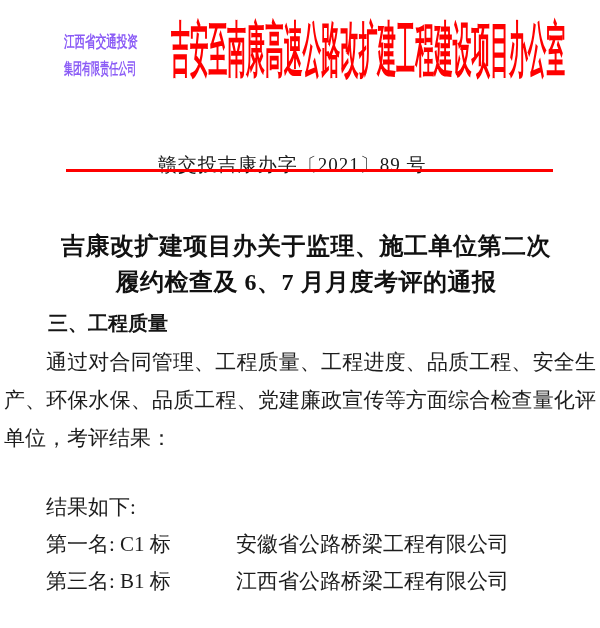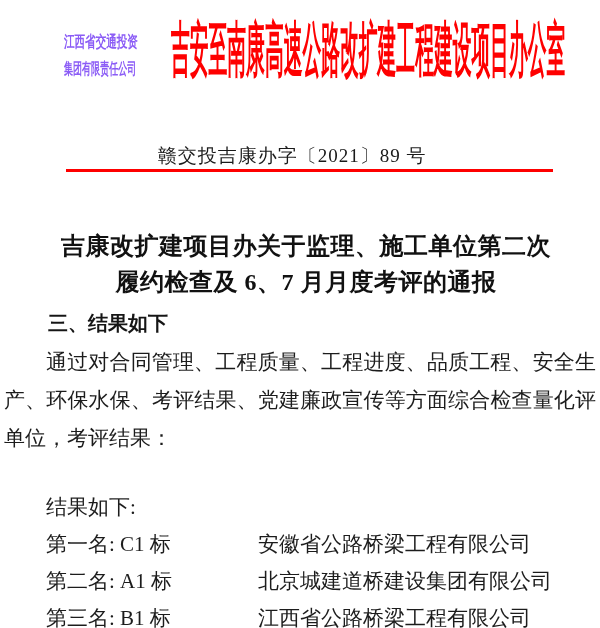--- a/index.html
+++ b/index.html
@@ -25,21 +25,21 @@
   .org-small .shrink2{transform:scaleX(0.565);}
   .org-large{
     position:absolute;left:171px;top:17px;
     color:#fe0000;font-weight:bold;
     font-size:60px;line-height:66px;
     white-space:nowrap;
     transform:scaleX(0.313);transform-origin:0 0;
   }
   
   .doc-number{
-    position:absolute;left:0;top:144px;width:584px;
+    position:absolute;left:0;top:153px;width:584px;
     text-align:center;
     font-size:19px;line-height:24px;
     color:#1a1a1a;letter-spacing:1px;
   }
   
   .red-rule{
     position:absolute;left:66px;top:169px;width:487px;height:3px;
     background:#fe0000;
   }
   
@@ -62,21 +62,21 @@
   }
   .body-line{white-space:nowrap;}
   .body-line.justify{white-space:normal;text-align:justify;text-align-last:justify;}
   .body-line.indent{padding-left:42px;}
   
   .result-list{
     position:absolute;left:46px;top:489px;width:550px;
     font-size:21px;line-height:37px;color:#1c1c1c;
   }
   .group-label{white-space:nowrap;}
-  .rank-row{display:flex;white-space:nowrap;gap:22px;}
+  .rank-row{display:flex;white-space:nowrap;}
   .rank-label{flex:0 0 190px;}
   .company-name{flex:1 1 auto;}
 </style>
 </head>
 <body>
 
 <div class="page">
 
   <div class="letterhead">
     <div class="org-small">
@@ -88,40 +88,36 @@
 
   <div class="doc-number">赣交投吉康办字〔2021〕89 号</div>
 
   <div class="red-rule"></div>
 
   <div class="doc-title">
     <div>吉康改扩建项目办关于监理、施工单位第二次</div>
     <div>履约检查及 6、7 月月度考评的通报</div>
   </div>
 
-  <div class="section-heading">三、结果如下</div>
+  <div class="section-heading">三、工程质量</div>
 
   <div class="body-block">
     <div class="body-line justify indent">通过对合同管理、工程质量、工程进度、品质工程、安全生</div>
-    <div class="body-line justify">产、环保水保、考评结果、党建廉政宣传等方面综合检查量化评</div>
+    <div class="body-line justify">产、环保水保、品质工程、党建廉政宣传等方面综合检查量化评</div>
     <div class="body-line">单位，考评结果：</div>
   </div>
 
   <div class="result-list">
     <div class="group-label">结果如下:</div>
 
     <div class="rank-row">
       <span class="rank-label">第一名: C1 标</span>
       <span class="company-name">安徽省公路桥梁工程有限公司</span>
     </div>
 
-    <div class="rank-row">
-      <span class="rank-label">第二名: A1 标</span>
-      <span class="company-name">北京城建道桥建设集团有限公司</span>
-    </div>
 
     <div class="rank-row">
       <span class="rank-label">第三名: B1 标</span>
       <span class="company-name">江西省公路桥梁工程有限公司</span>
     </div>
   </div>
 
 </div>
 
 </body></html>

